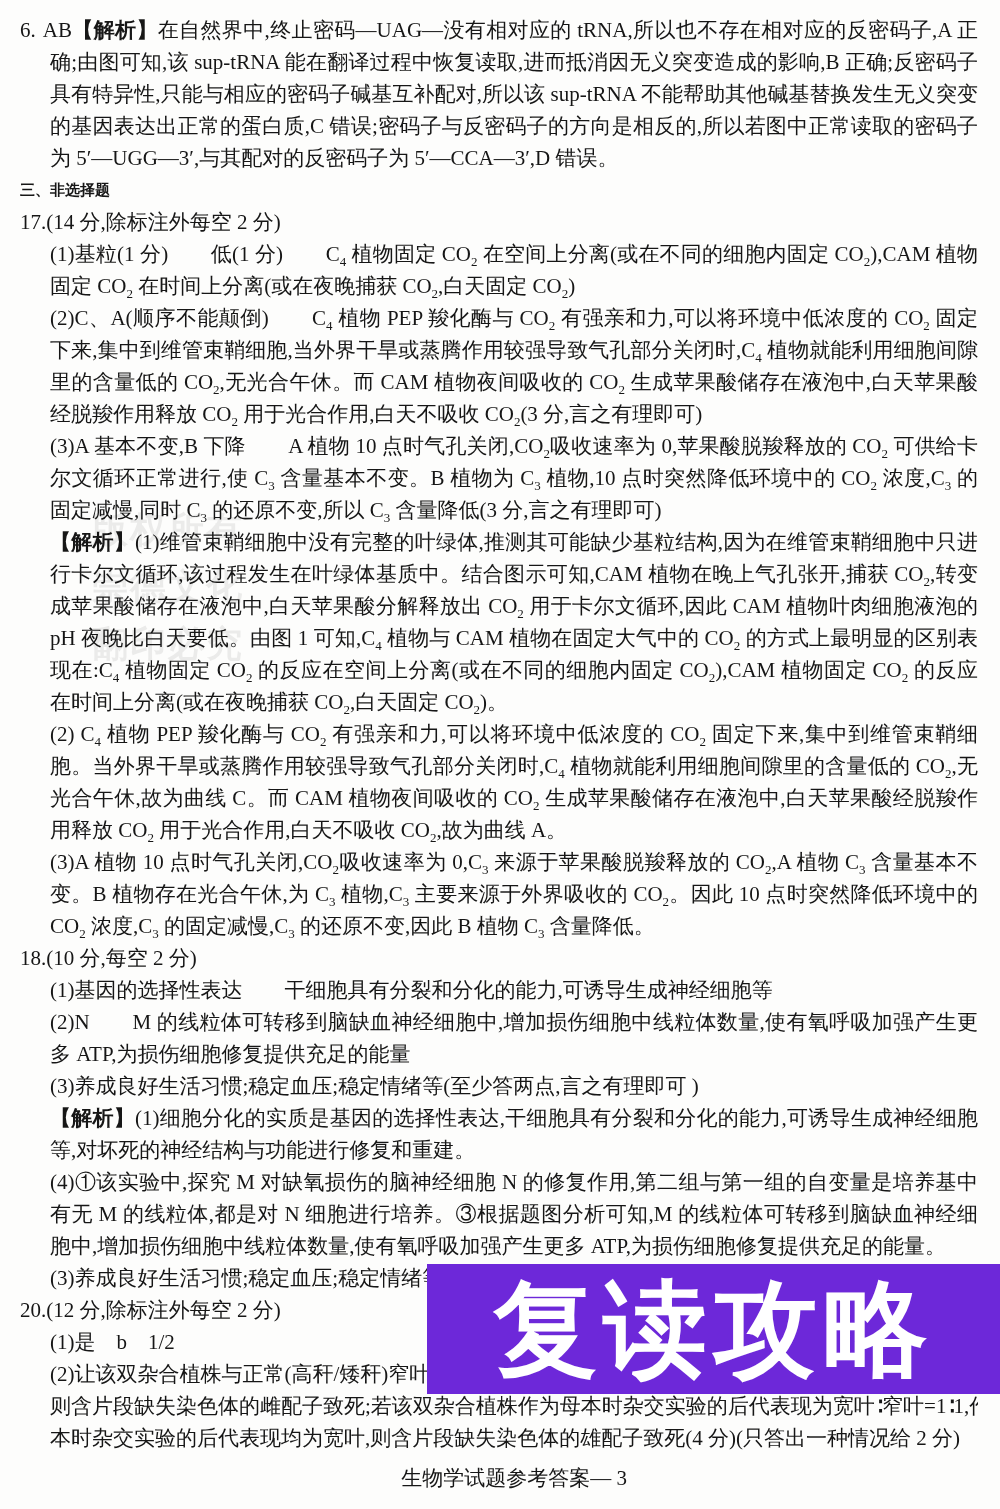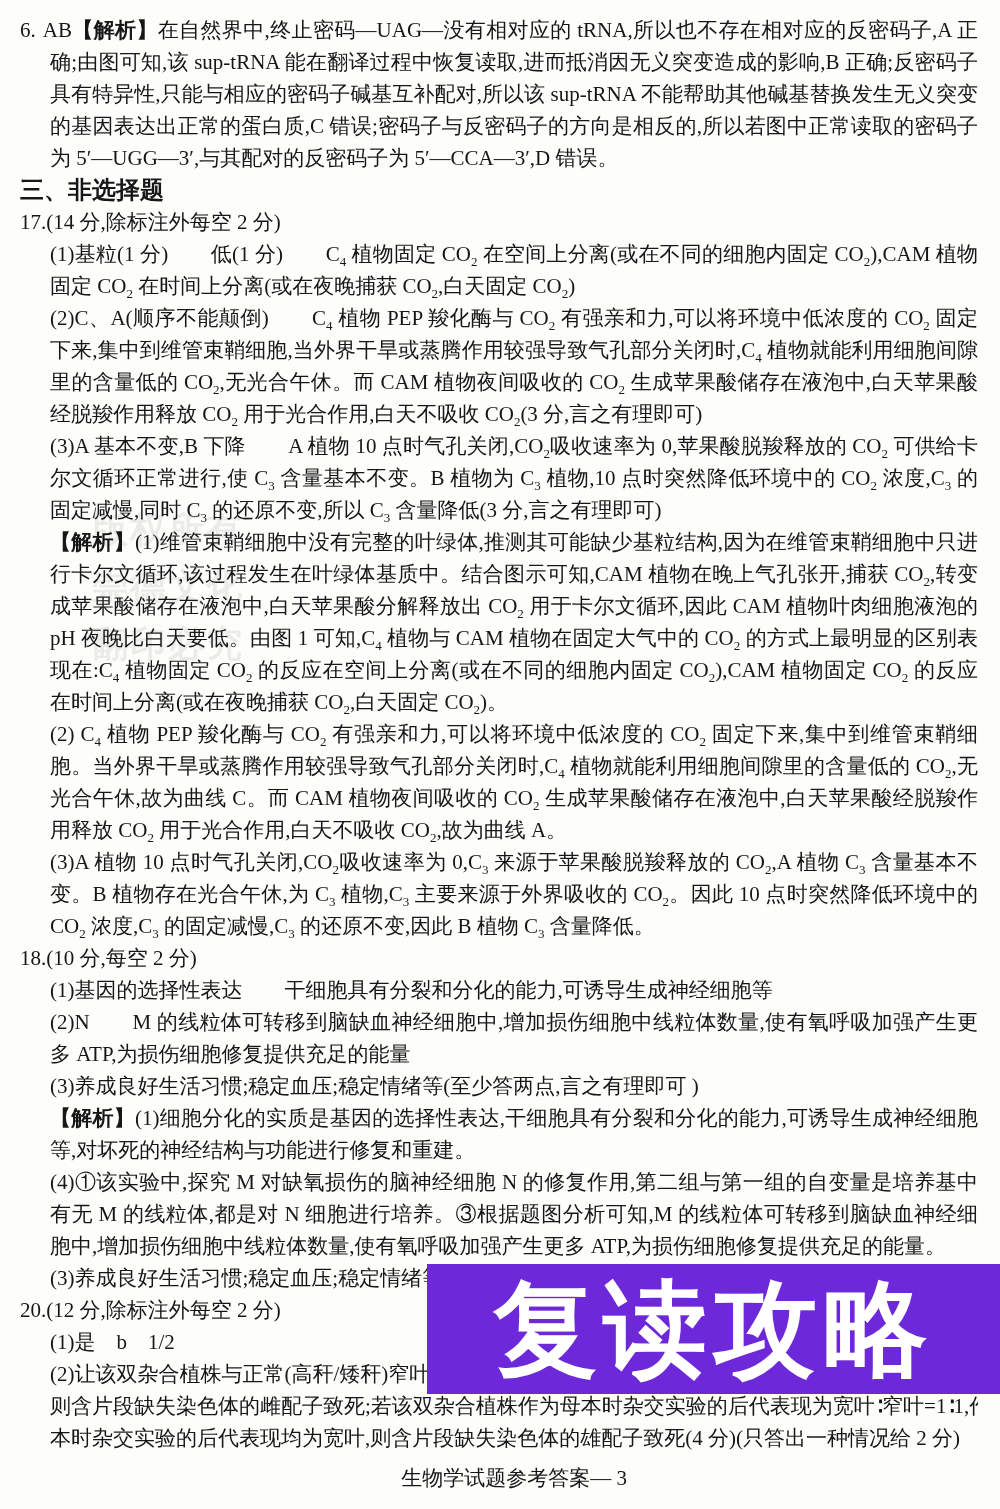--- a/index.html
+++ b/index.html
@@ -24,21 +24,21 @@
     position:absolute;left:0;top:14px;z-index:1;
     width:1000px;box-sizing:border-box;
     padding:0 22px 0 50px;
   }
   .para{
     margin:0;font-size:21px;line-height:32px;
     text-align:justify;
   }
   .hang{text-indent:-30px;}
   .lbl{font-weight:700;}
-  .heading{font-weight:700;font-size:24px;}
+  .heading{font-weight:700;font-size:15px;}
   .ans{margin-left:7px;}
   .nowrap{white-space:nowrap;overflow:hidden;text-align:left;}
   sub{font-size:13px;line-height:0;}
 
   
   .overlay{
     position:absolute;left:427px;top:1264px;width:573px;height:130px;
     background:#6d28d9;z-index:3;
     display:flex;align-items:center;justify-content:center;overflow:hidden;
   }

